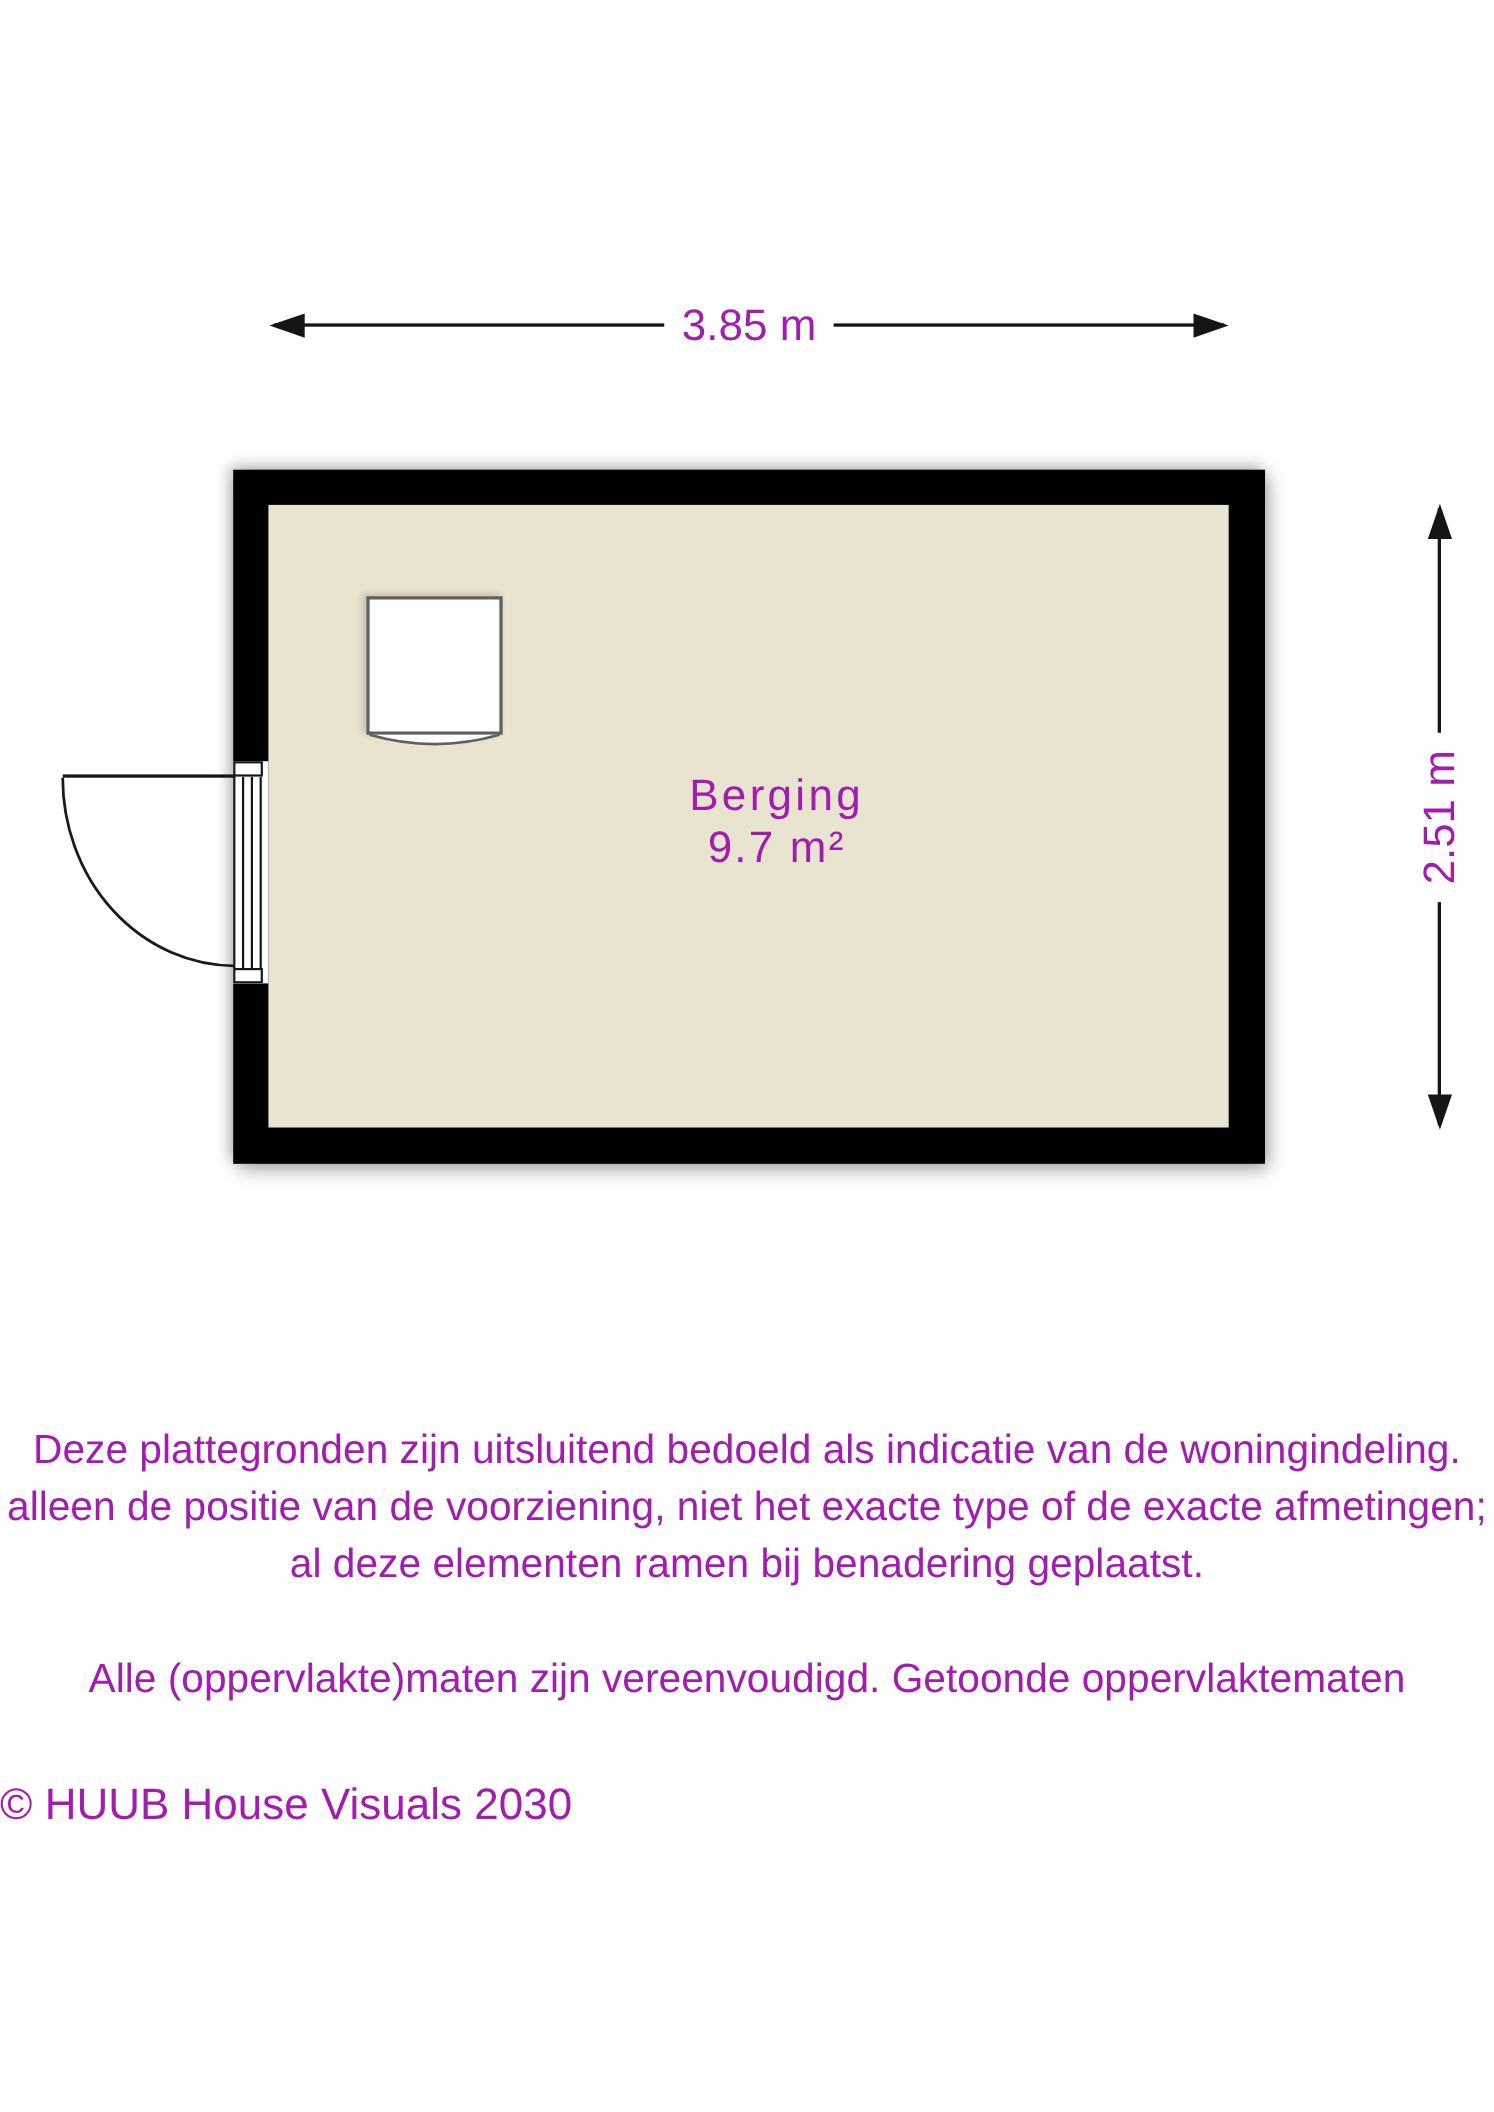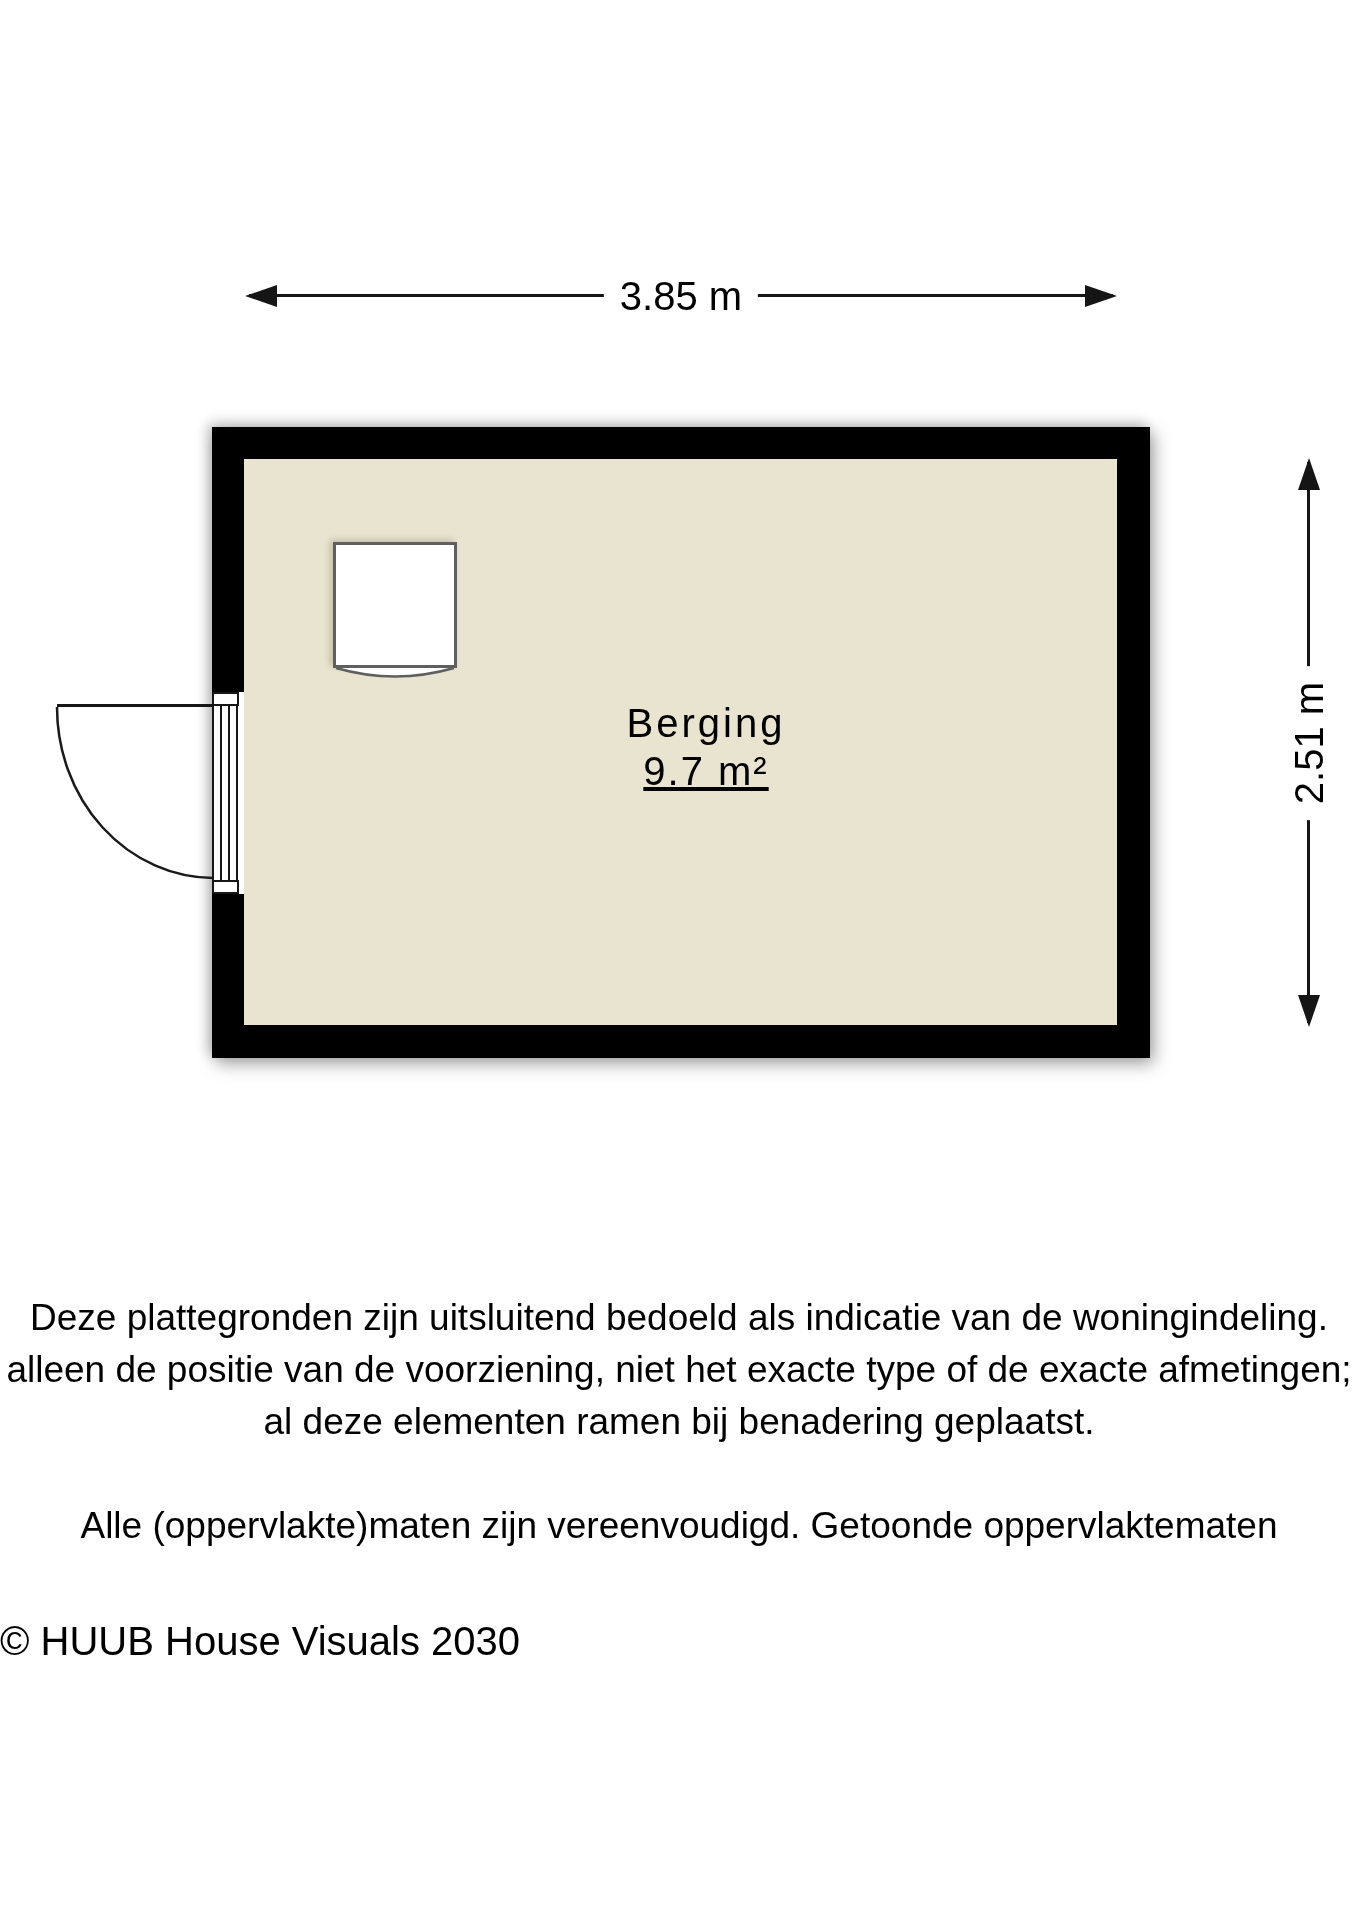--- a/index.html
+++ b/index.html
@@ -1,21 +1,21 @@
 <!DOCTYPE html>
 <html><head>
 <meta charset="utf-8">
 <style>
   html,body{margin:0;padding:0;background:#fff;}
   .canvas{
     position:relative;
     width:1358px;height:1920px;
     background:#fff;
     font-family:"Liberation Sans", sans-serif;
-    color:#000000;
+    color:#a21caf;
     overflow:hidden;
   }
   
   .dim-top{position:absolute;left:245px;top:281px;width:872px;height:29px;}
   .dim-top .line{position:absolute;left:4px;right:4px;top:13px;height:3px;background:#151515;}
   .dim-top .arrow-left{position:absolute;left:0;top:4px;width:0;height:0;
     border-top:11px solid transparent;border-bottom:11px solid transparent;border-right:32px solid #151515;}
   .dim-top .arrow-right{position:absolute;right:0;top:4px;width:0;height:0;
     border-top:11px solid transparent;border-bottom:11px solid transparent;border-left:32px solid #151515;}
   .dim-top .dlabel{position:absolute;left:50%;top:50%;transform:translate(-50%,-50%);
@@ -28,21 +28,21 @@
     border-left:11px solid transparent;border-right:11px solid transparent;border-top:32px solid #151515;}
   .dim-right .dlabel{position:absolute;left:50%;top:50%;transform:translate(-50%,-50%) rotate(-90deg);
     background:#fff;padding:0 16px;font-size:40px;line-height:46px;white-space:nowrap;}
   
   .plan{position:absolute;left:212px;top:427px;width:938px;height:631px;background:#000;
     box-shadow:4px 6px 16px rgba(0,0,0,.35), -4px -4px 12px rgba(0,0,0,.22);}
   .floor{position:absolute;left:32px;top:32px;right:33px;bottom:33px;background:#e9e4cf;}
   .room-label{position:absolute;left:683px;top:700px;transform:translateX(-50%);
     text-align:center;z-index:5;margin-left:23px;}
   .room-name{font-size:40px;line-height:46px;letter-spacing:3px;}
-  .room-area{font-size:40px;line-height:46px;letter-spacing:2px;margin-top:2px;text-decoration:underline;}
+  .room-area{font-size:40px;line-height:46px;letter-spacing:2px;margin-top:2px;}
   
   .appliance{position:absolute;left:333px;top:542px;width:124px;height:126px;
     background:#fff;border:3px solid #5f5f5f;box-sizing:border-box;z-index:4;
     box-shadow:-3px -2px 7px rgba(0,0,0,.18);}
   
   .door-gap{position:absolute;left:212px;top:692px;width:32px;height:202px;background:#fff;z-index:4;}
   .door-vline{position:absolute;top:14px;bottom:14px;width:2px;background:#161616;}
   .door-jamb{position:absolute;left:0;width:27px;height:14px;background:#fff;
     border:2px solid #161616;box-sizing:border-box;}
   .door-leaf{position:absolute;left:57px;top:704px;width:157px;height:3px;background:#161616;z-index:4;}

